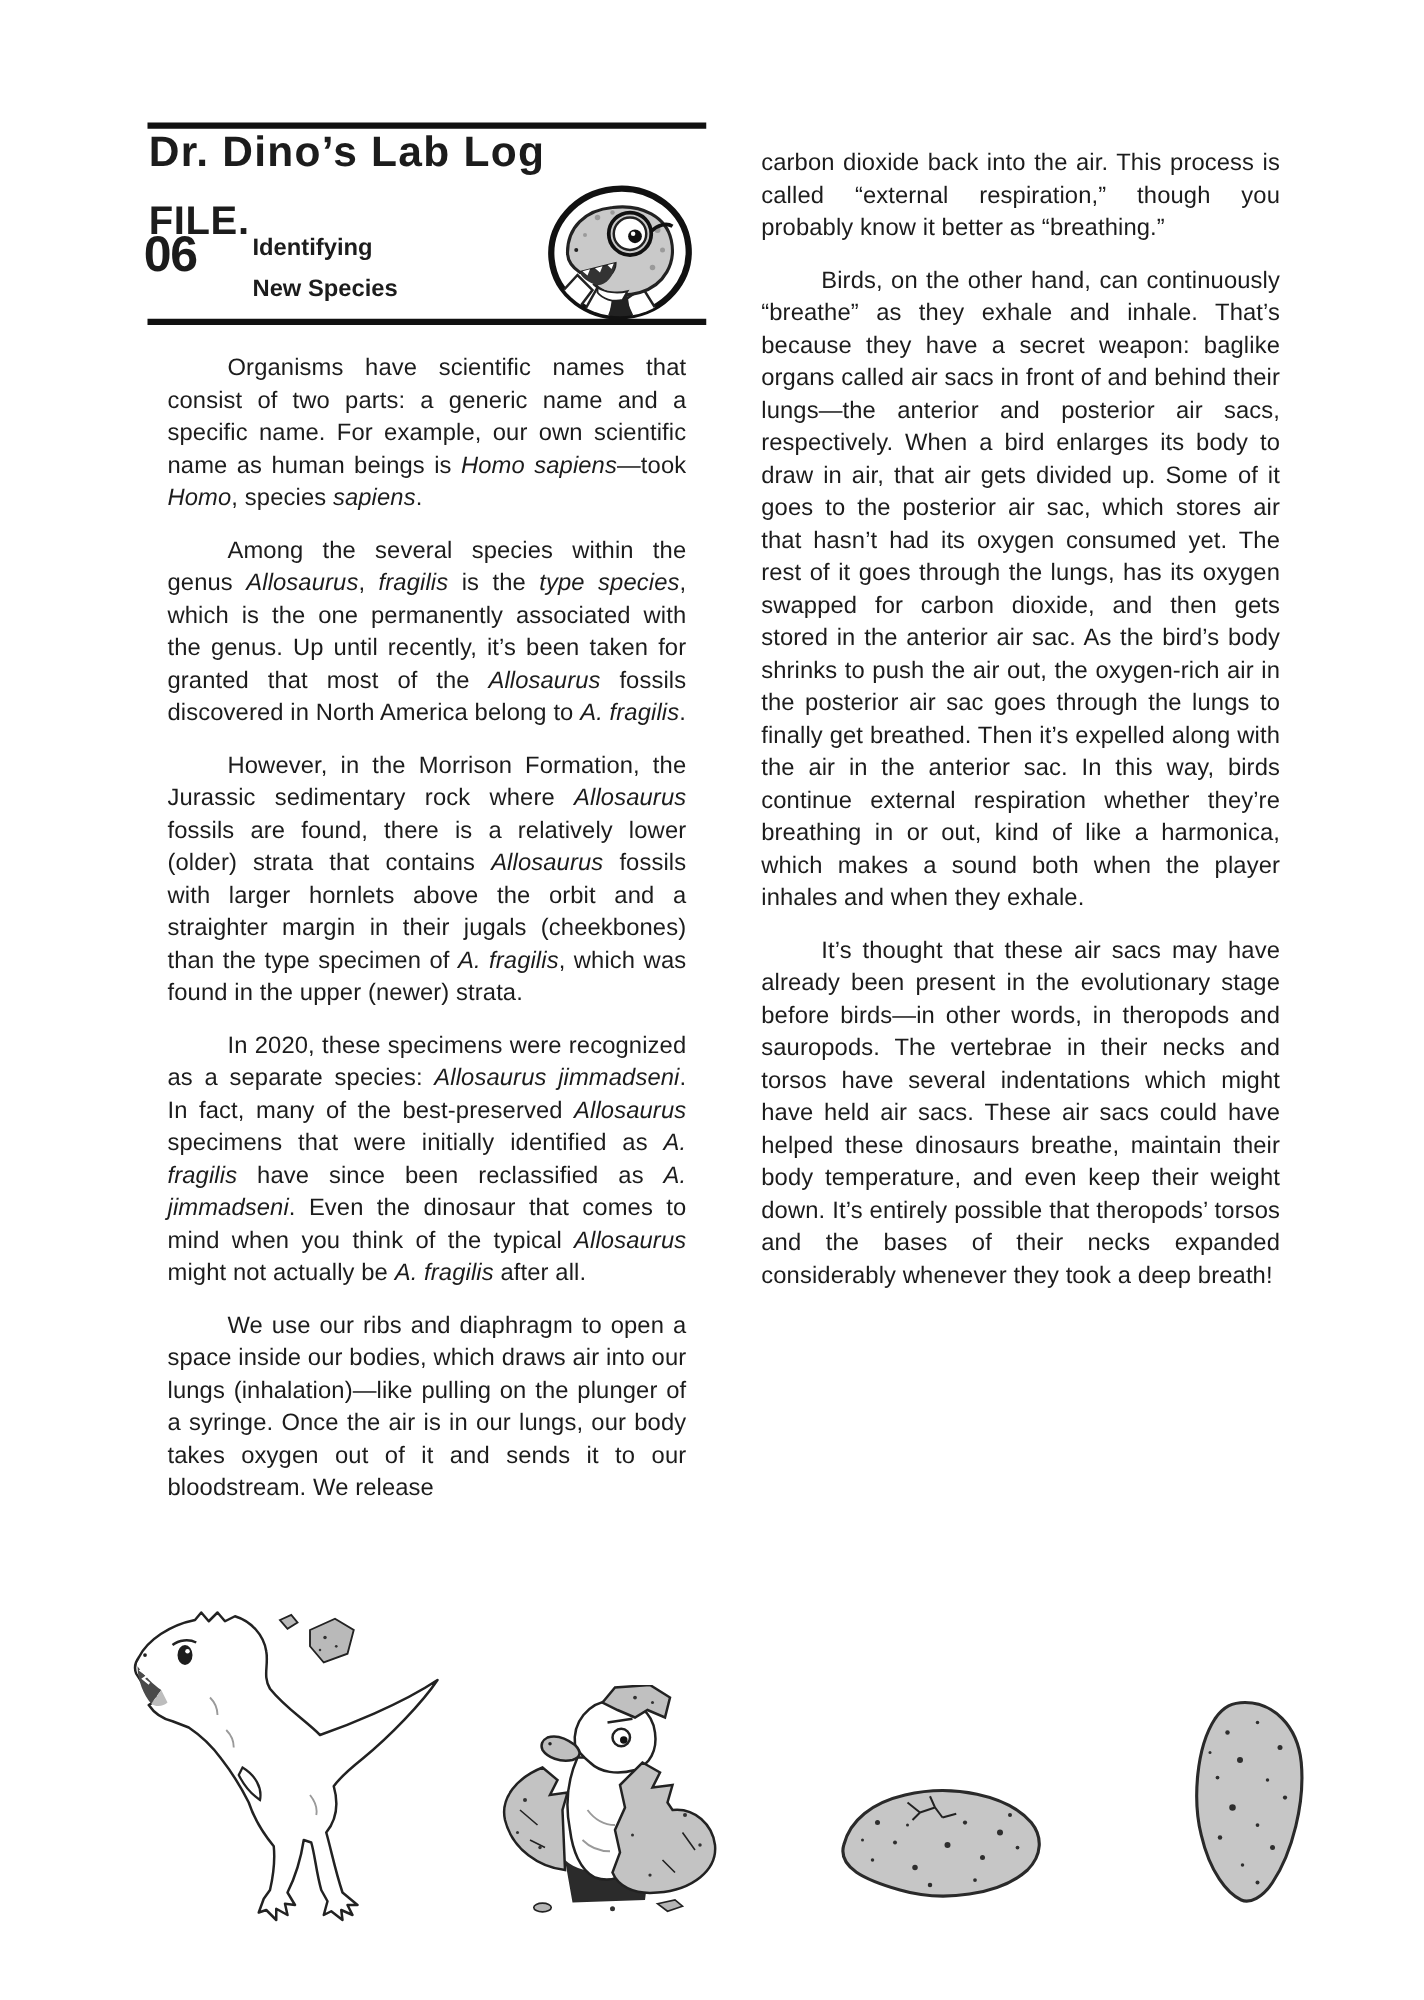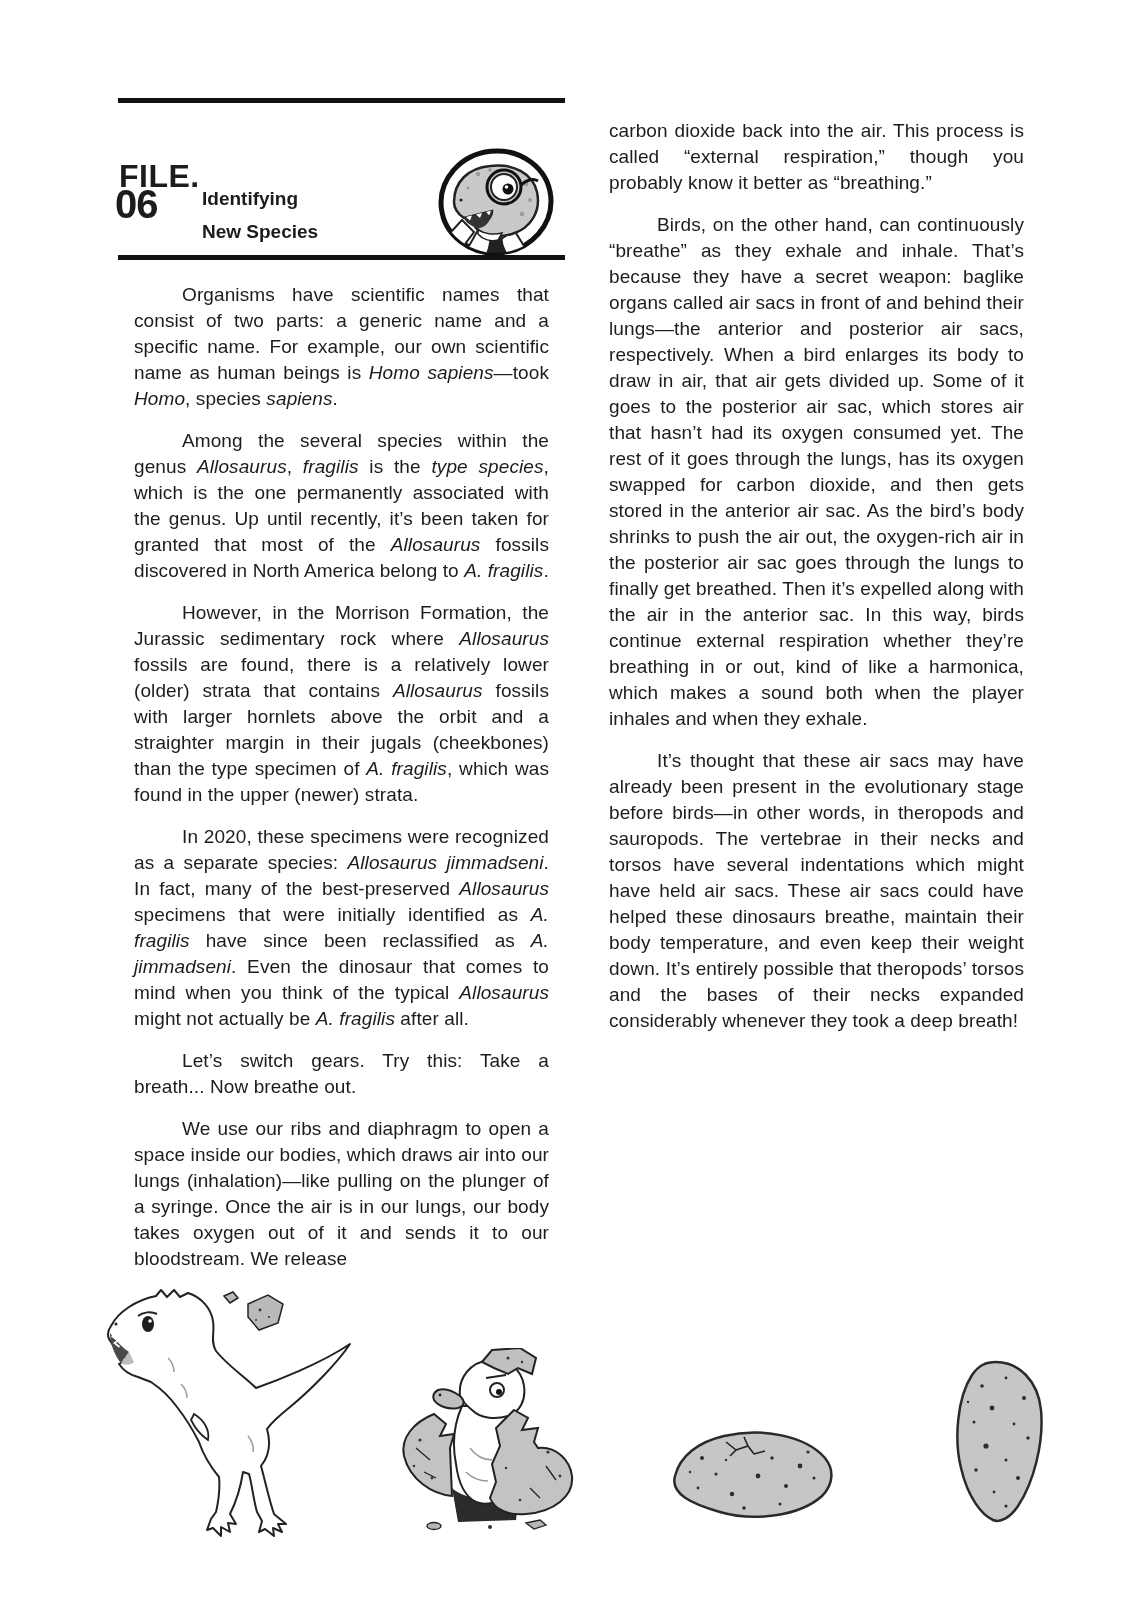--- a/index.html
+++ b/index.html
@@ -44,20 +44,21 @@
   .illo-egg-side { left:668px; top:1414px; width:170px; height:112px; }
   .illo-egg-up   { left:948px; top:1360px; width:100px; height:166px; }
 </style>
 </head>
 <body>
 
 <div class="page">
 
   <div class="rule rule-top"></div>
 
+  <div class="page-title">Dr. Dino’s Lab Log</div>
 
   <div class="file-label">FILE.</div>
   <div class="file-number">06</div>
 
   <div class="subtitle">
     <span>Identifying</span><br>
     <span>New Species</span>
   </div>
 
   <div class="rule rule-bottom"></div>
@@ -98,21 +99,20 @@
 
       <circle cx="27" cy="56" r="1.6" fill="#222"></circle>
     </g>
   </svg>
 
   <div class="col col-left">
       <p class="indent"><span>Organisms have scientific names that consist of two parts: a generic name and a specific name. For example, our own scientific name as human beings is </span><i>Homo sapiens</i><span>—took </span><i>Homo</i><span>, species </span><i>sapiens</i><span>.</span></p>
       <p class="indent"><span>Among the several species within the genus </span><i>Allosaurus</i><span>, </span><i>fragilis</i><span> is the </span><i>type species</i><span>, which is the one permanently associated with the genus. Up until recently, it’s been taken for granted that most of the </span><i>Allosaurus</i><span> fossils discovered in North America belong to </span><i>A. fragilis</i><span>.</span></p>
       <p class="indent"><span>However, in the Morrison Formation, the Jurassic sedimentary rock where </span><i>Allosaurus</i><span> fossils are found, there is a relatively lower (older) strata that contains </span><i>Allosaurus</i><span> fossils with larger hornlets above the orbit and a straighter margin in their jugals (cheekbones) than the type specimen of </span><i>A. fragilis</i><span>, which was found in the upper (newer) strata.</span></p>
       <p class="indent"><span>In 2020, these specimens were recognized as a separate species: </span><i>Allosaurus jimmadseni</i><span>. In fact, many of the best-preserved </span><i>Allosaurus</i><span> specimens that were initially identified as </span><i>A. fragilis</i><span> have since been reclassified as </span><i>A. jimmadseni</i><span>. Even the dinosaur that comes to mind when you think of the typical </span><i>Allosaurus</i><span> might not actually be </span><i>A. fragilis</i><span> after all.</span></p>
-      <p class="indent"><span>Let’s switch gears. Try this: Take a breath... Now breathe out.</span></p>
       <p class="indent"><span>We use our ribs and diaphragm to open a space inside our bodies, which draws air into our lungs (inhalation)—like pulling on the plunger of a syringe. Once the air is in our lungs, our body takes oxygen out of it and sends it to our bloodstream. We release</span></p>
     </div>
   <div class="col col-right">
       <p><span>carbon dioxide back into the air. This process is called “external respiration,” though you probably know it better as “breathing.”</span></p>
       <p class="indent"><span>Birds, on the other hand, can continuously “breathe” as they exhale and inhale. That’s because they have a secret weapon: baglike organs called air sacs in front of and behind their lungs—the anterior and posterior air sacs, respectively. When a bird enlarges its body to draw in air, that air gets divided up. Some of it goes to the posterior air sac, which stores air that hasn’t had its oxygen consumed yet. The rest of it goes through the lungs, has its oxygen swapped for carbon dioxide, and then gets stored in the anterior air sac. As the bird’s body shrinks to push the air out, the oxygen-rich air in the posterior air sac goes through the lungs to finally get breathed. Then it’s expelled along with the air in the anterior sac. In this way, birds continue external respiration whether they’re breathing in or out, kind of like a harmonica, which makes a sound both when the player inhales and when they exhale.</span></p>
       <p class="indent"><span>It’s thought that these air sacs may have already been present in the evolutionary stage before birds—in other words, in theropods and sauropods. The vertebrae in their necks and torsos have several indentations which might have held air sacs. These air sacs could have helped these dinosaurs breathe, maintain their body temperature, and even keep their weight down. It’s entirely possible that theropods’ torsos and the bases of their necks expanded considerably whenever they took a deep breath!</span></p>
     </div>
 
   <svg class="illo illo-baby" viewBox="0 0 262 252">
     <path d="M13,40 C20,26 38,14 58,10 L63,4 L69,11 L76,4 L82,11 L90,7

